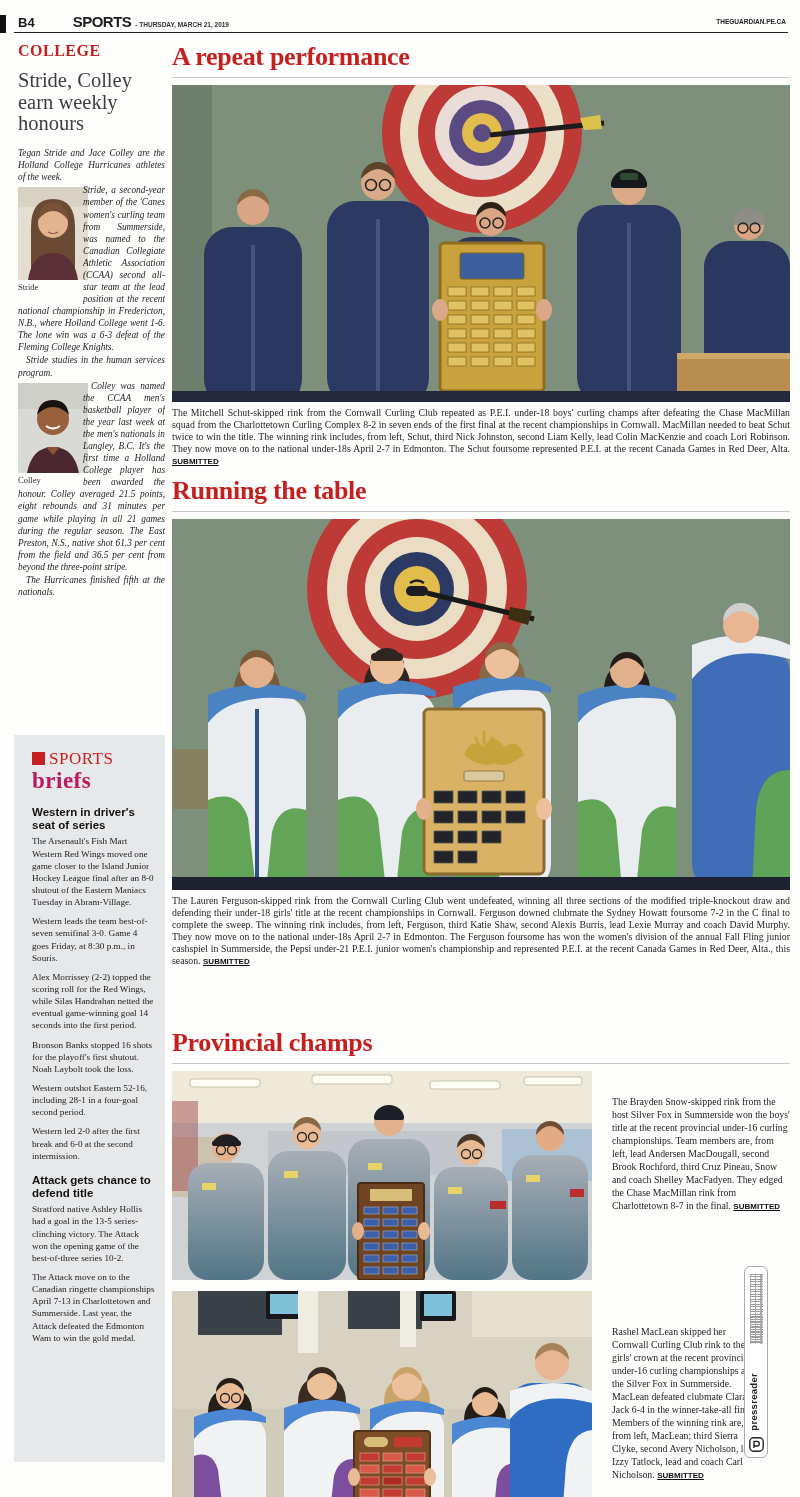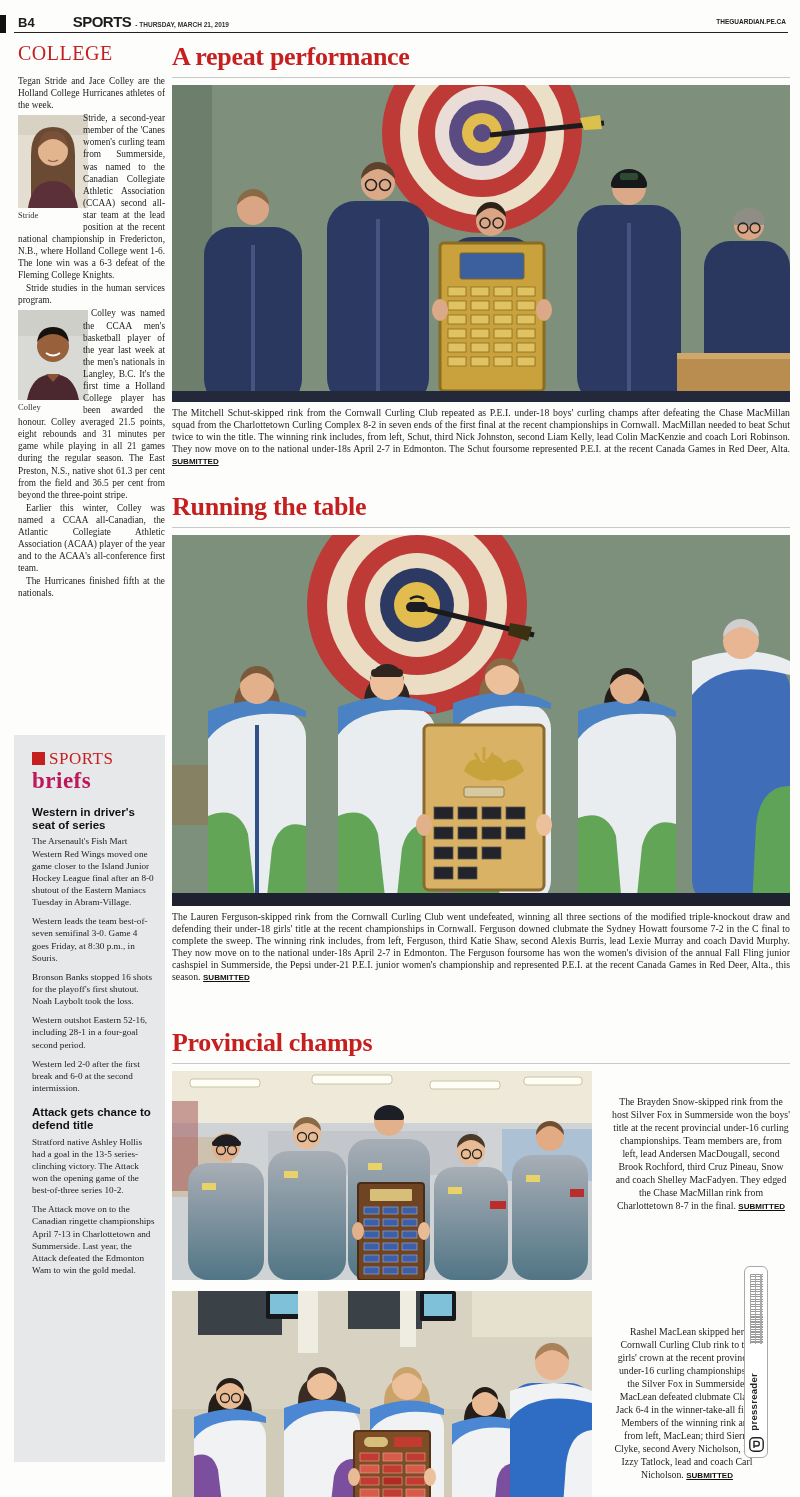--- a/index.html
+++ b/index.html
@@ -12,49 +12,49 @@
   .folio{font-family:"Liberation Sans",sans-serif;font-weight:bold;font-size:13px;}
   .section-word{font-family:"Liberation Sans",sans-serif;font-weight:bold;font-size:15px;
        letter-spacing:-0.5px;margin-left:38px;}
   .dateline{font-family:"Liberation Sans",sans-serif;font-weight:bold;font-size:6.5px;color:#333;}
   .site{position:absolute;right:2px;top:5px;font-family:"Liberation Sans",sans-serif;
        font-weight:bold;font-size:6.5px;color:#222;}
   #header-rule{position:absolute;left:14px;top:32px;width:774px;border-top:1.5px solid #222;}
 
   
   #college{position:absolute;left:18px;top:42px;width:147px;height:690px;overflow:hidden;}
-  .kicker{color:#c5201f;font-weight:normal;font-size:20px;letter-spacing:.5px;margin:0 0 10px 0;}
+  .kicker{color:#c5201f;font-weight:bold;font-size:16px;letter-spacing:.5px;margin:0 0 10px 0;}
   .col-head{font-weight:normal;color:#3e3e3e;font-size:20.5px;line-height:1.06;margin:0 0 12px 0;}
-  #college p{font-size:9.3px;line-height:1.3;text-align:justify;margin:0 0 1px 0;}
+  #college p{font-size:9.3px;line-height:1.3;text-align:justify;margin:0 0 1px 0;font-style:italic;}
   #college p.ind{text-indent:8px;}
   .portrait{float:left;width:58px;margin:3px 7px 2px 0;}
   .portrait svg{display:block;width:70px;}
   .pcap{font-size:8.5px;color:#333;padding-top:2px;}
 
   
   #briefs{position:absolute;left:14px;top:735px;width:151px;height:727px;background:#e7e8ea;
         box-sizing:border-box;padding:14px 10px 10px 18px;overflow:hidden;}
   .briefs-line1{color:#c5201f;font-size:17px;letter-spacing:.5px;}
   .redsq{display:inline-block;width:13px;height:13px;background:#c5201f;margin-right:4px;
         vertical-align:-1px;}
   .briefs-line2{color:#be185d;font-weight:bold;font-size:23px;letter-spacing:.5px;margin:-1px 0 12px 0;}
   #briefs h3{font-family:"Liberation Sans",sans-serif;font-size:11.5px;line-height:1.15;
         margin:12px 0 3px 0;color:#111;}
   #briefs .bp{font-size:9.2px;line-height:1.32;margin:0 0 7px 0;color:#222;}
 
   
   .story{position:absolute;left:172px;width:618px;}
-  #s1{top:42px;} #s2{top:492px;} #s3{top:1028px;}
+  #s1{top:42px;} #s2{top:476px;} #s3{top:1028px;}
   .story h1{color:#c5201f;font-weight:bold;font-size:26px;margin:0 0 5px 0;letter-spacing:-0.3px;}
   .rule{border-top:1px solid #c9c9c9;margin-bottom:7px;}
   .photo{font-size:0;line-height:0;}
   .photo svg{display:block;}
   .cap{font-size:9.8px;line-height:1.23;text-align:justify;margin:5px 0 0 0;color:#1d1d1d;}
   .credit{font-family:"Liberation Sans",sans-serif;font-size:8px;font-weight:bold;color:#111;text-decoration:underline;}
-  .row{display:flex;align-items:flex-start;text-align:center;}
+  .row{display:flex;align-items:flex-start;}
   .row.r2{margin-top:11px;}
   .sidecap{width:178px;margin:0 0 0 20px;font-size:9.8px;line-height:1.33;color:#1d1d1d;}
   .sidecap.c3{padding-top:24px;}
   .sidecap.c4{padding-top:34px;width:150px;}
 
   
   #pressreader-badge{position:absolute;left:744px;top:1266px;width:24px;height:192px;
        background:#fff;border:1px solid #a9a9a9;border-radius:6px;box-sizing:border-box;}
   .pr-micro{position:absolute;top:7px;left:5px;width:13px;height:70px;
        background:repeating-linear-gradient(to right,#8b8b8b 0 1.5px,transparent 1.5px 5px),
@@ -72,20 +72,21 @@
 
 <header id="masthead">
   <span class="folio">B4</span><span class="section-word">SPORTS</span>
   <span class="dateline">- THURSDAY, MARCH 21, 2019</span>
   <span class="site">THEGUARDIAN.PE.CA</span>
 </header>
 <div id="header-rule"></div>
 
 <section id="college">
   <div class="kicker">COLLEGE</div>
+  <h2 class="col-head">Stride, Colley earn weekly honours</h2>
   <p>Tegan Stride and Jace Colley are the Holland College Hurricanes athletes of the week.</p>
 
   <div class="portrait">
     <svg width="70" height="93" viewBox="0 0 70 93">
       <rect width="70" height="93" fill="#e3ddd2"></rect>
       <rect x="0" y="0" width="70" height="20" fill="#d8d2c4"></rect>
       <path d="M13 93 L13 40 Q13 12 35 12 Q57 12 57 40 L57 93 Z" fill="#6b4a33"></path>
       <circle cx="35" cy="36" r="15" fill="#e3b58f"></circle>
       <path d="M20 33 Q22 16 35 16 Q48 16 50 33 Q43 24 35 24 Q27 24 20 33Z" fill="#7a5138"></path>
       <path d="M10 93 Q14 66 35 66 Q56 66 60 93 Z" fill="#5c3038"></path>
@@ -102,33 +103,33 @@
       <rect x="0" y="0" width="70" height="26" fill="#cfcfc9"></rect>
       <circle cx="35" cy="36" r="16" fill="#99603c"></circle>
       <path d="M19 32 Q21 17 35 17 Q49 17 51 32 Q44 24 35 24 Q26 24 19 32Z" fill="#18120e"></path>
       <path d="M28 43 Q35 48 42 43" stroke="#fff" stroke-width="2" fill="none"></path>
       <path d="M9 90 Q14 64 35 64 Q56 64 61 90 Z" fill="#4b2830"></path>
       <path d="M28 64 L35 72 L42 64 Z" fill="#8a5434"></path>
     </svg>
     <div class="pcap">Colley</div>
   </div>
   <p class="ind">Colley was named the CCAA men's basketball player of the year last week at the men's nationals in Langley, B.C. It's the first time a Holland College player has been awarded the honour. Colley averaged 21.5 points, eight rebounds and 31 minutes per game while playing in all 21 games during the regular season. The East Preston, N.S., native shot 61.3 per cent from the field and 36.5 per cent from beyond the three-point stripe.</p>
-  <p class="ind">Earlier this winter, Colley was named a CCAA all-Canadian, the Atlantic Collegiate Athletic Association (ACAA) player of the year and to the ACAA's all-conference first team.</p>
   <p class="ind">The Hurricanes finished fifth at the nationals.</p>
 </section>
 
 <aside id="briefs">
   <div class="briefs-line1"><span class="redsq"></span><span>SPORTS</span></div>
   <div class="briefs-line2">briefs</div>
 
   <div class="brief">
     <h3>Western in driver's seat of series</h3>
     <div>
         <p class="bp">The Arsenault's Fish Mart Western Red Wings moved one game closer to the Island Junior Hockey League final after an 8-0 shutout of the Eastern Maniacs Tuesday in Abram-Village.</p>
         <p class="bp">Western leads the team best-of-seven semifinal 3-0. Game 4 goes Friday, at 8:30 p.m., in Souris.</p>
+        <p class="bp">Alex Morrissey (2-2) topped the scoring roll for the Red Wings, while Silas Handrahan netted the eventual game-winning goal 14 seconds into the first period.</p>
         <p class="bp">Bronson Banks stopped 16 shots for the playoff's first shutout. Noah Laybolt took the loss.</p>
         <p class="bp">Western outshot Eastern 52-16, including 28-1 in a four-goal second period.</p>
         <p class="bp">Western led 2-0 after the first break and 6-0 at the second intermission.</p>
       </div>
   </div>
 
   <div class="brief">
     <h3>Attack gets chance to defend title</h3>
     <div>
         <p class="bp">Stratford native Ashley Hollis had a goal in the 13-5 series-clinching victory. The Attack won the opening game of the best-of-three series 10-2.</p>

